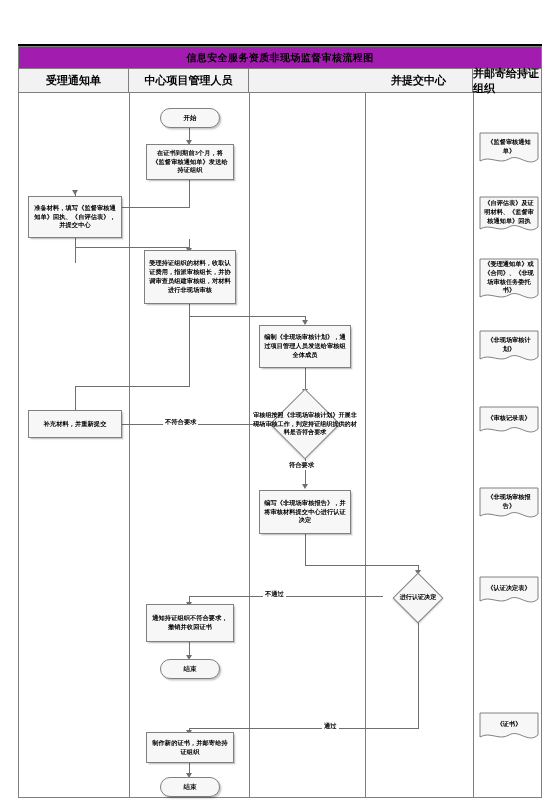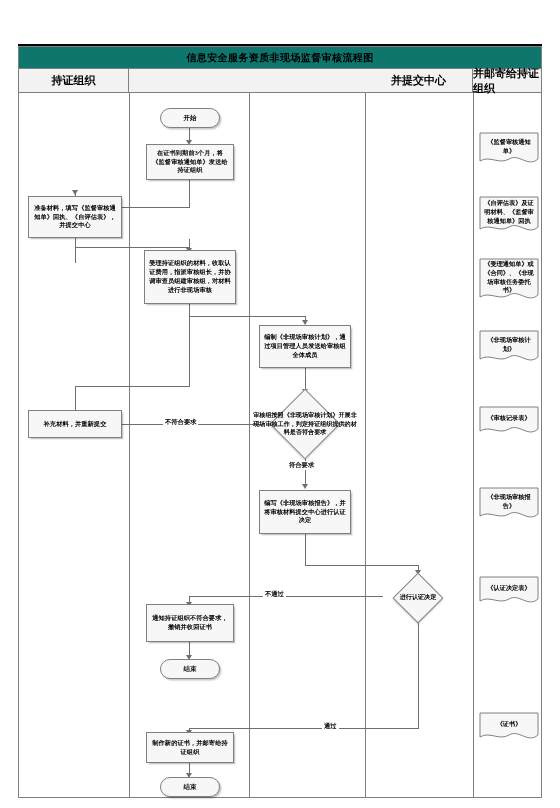--- a/index.html
+++ b/index.html
@@ -29,21 +29,21 @@
 
   
   .table-outer{
     position:absolute;left:18px;top:46px;width:524px;height:752px;
     border:1px solid #7f7f7f;
     box-sizing:border-box;
     background:#fff;
   }
   .caption{
     position:absolute;left:19px;top:47px;width:522px;height:22px;
-    background:#0f766e;
+    background:#a21caf;
     border-bottom:1px solid #7f7f7f;
     box-sizing:border-box;
     display:flex;align-items:center;justify-content:center;
     font-size:10px;font-weight:bold;letter-spacing:0.4px;
   }
   .hdr-row{
     position:absolute;left:19px;top:69px;width:522px;height:24px;
     background:#f2f2f2;
     border-bottom:1px solid #7f7f7f;
     box-sizing:border-box;
@@ -145,21 +145,22 @@
 
 <div class="page">
 
   <div class="title-rule"></div>
 
   <div class="table-outer"></div>
 
   <div class="caption">信息安全服务资质非现场监督审核流程图</div>
 
   <div class="hdr-row">
-    <div class="hdr-cell" style="left:0px;width:110px;">持证组织</div>
+    <div class="hdr-cell" style="left:0px;width:110px;">受理通知单</div>
+    <div class="hdr-cell" style="left:110px;width:120px;">中心项目管理人员</div>
     <div class="hdr-cell" style="left:346px;width:108px;">并提交中心</div>
     <div class="hdr-cell last" style="left:454px;width:68px;">并邮寄给持证组织</div>
   </div>
 
   <div class="colsep" style="left:129px;"></div>
   <div class="colsep" style="left:249px;"></div>
   <div class="colsep" style="left:365px;"></div>
   <div class="colsep" style="left:473px;"></div>
 
   <div class="ln lnv" style="left:189px;top:127px;height:15px;"></div>

